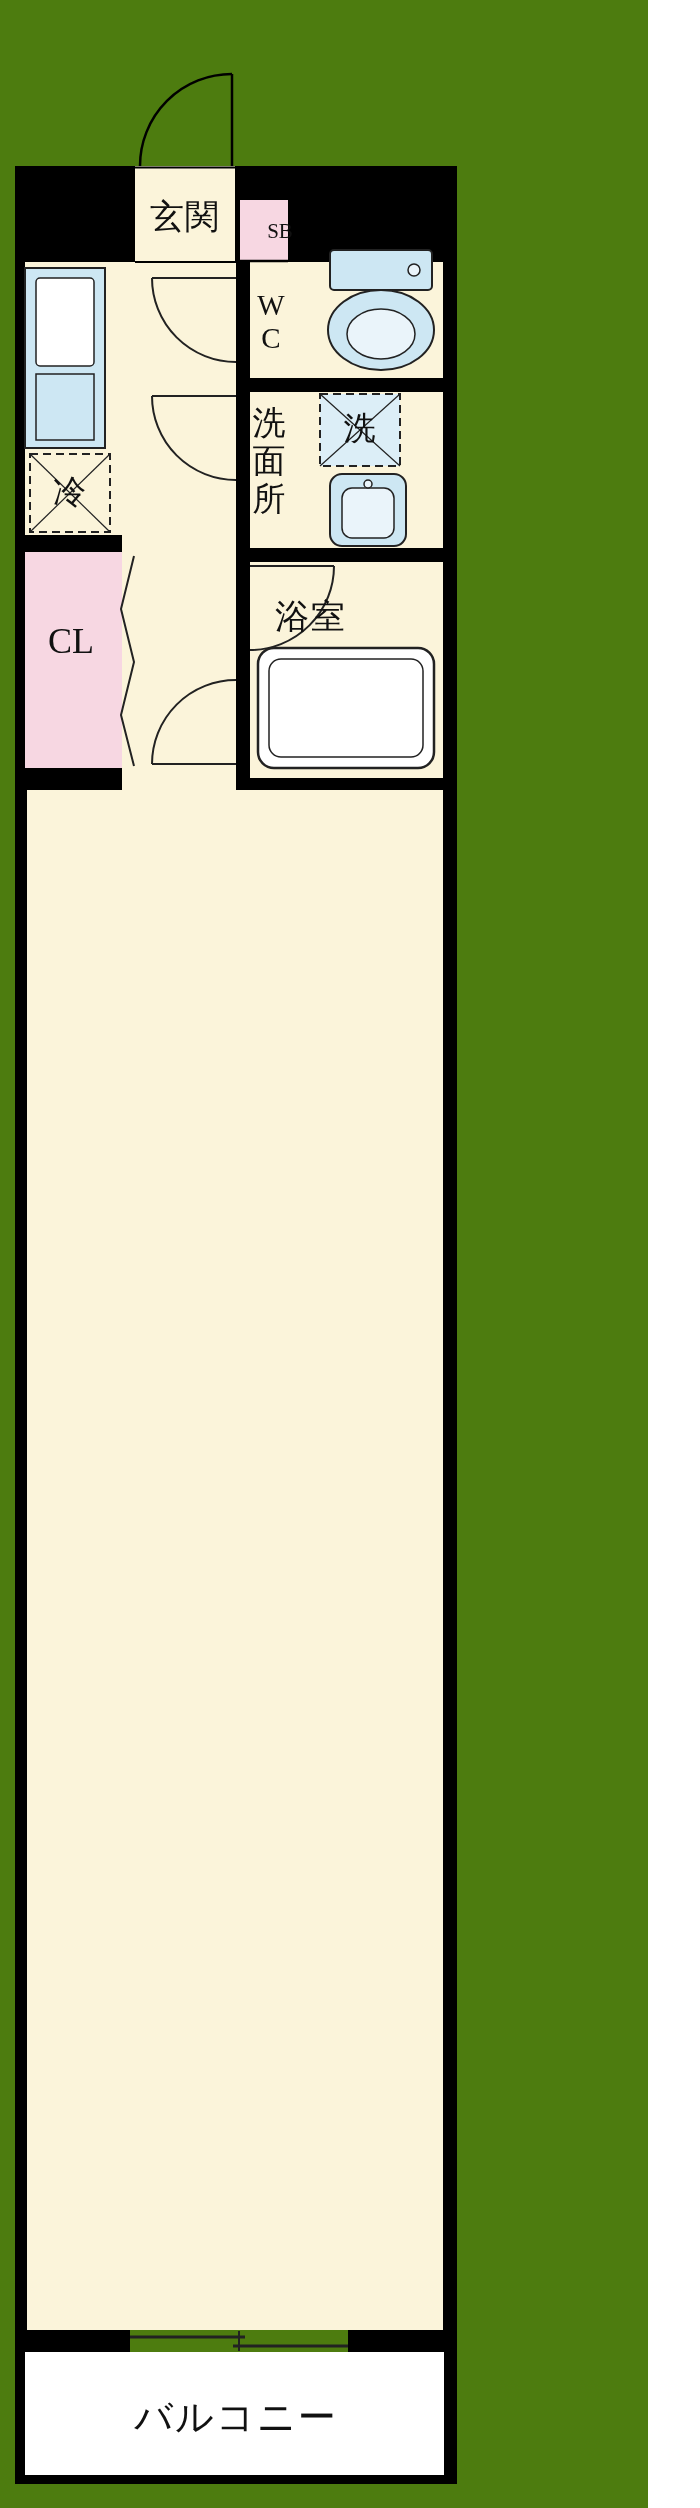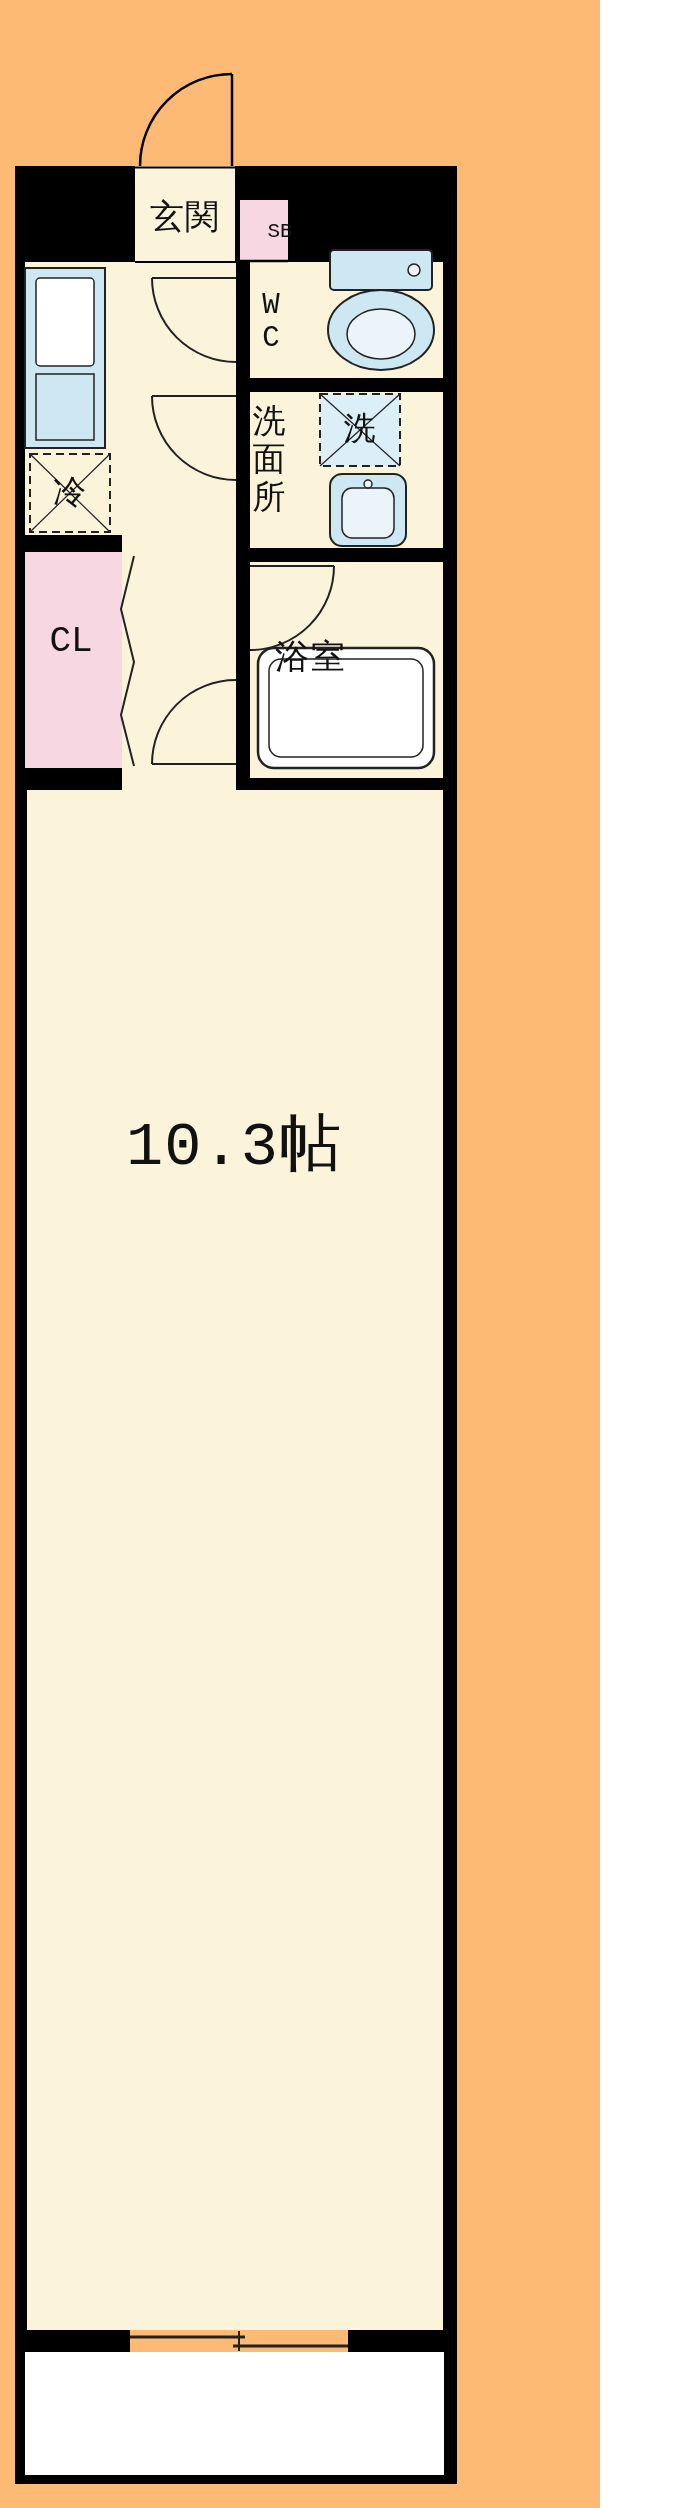--- a/index.html
+++ b/index.html
@@ -1,18 +1,18 @@
 <!DOCTYPE html>
 <html style="--wall-black: #000000; --floor-cream: #FBF4DA; --accent-pink: #F7D7E2; --fixture-blue: #CDE7F3; --fixture-blue-light: #DCEEF7; --fixture-inner: #EAF4FA;"><head>
 <meta charset="utf-8">
 <style>
   html,body{margin:0;padding:0;background:#fff;}
   .plan{
-    position:relative;width:600px;height:2508px;background:#fdba74;overflow:hidden;
-    font-family:Liberation Mono, monospace;color:#111;
+    position:relative;width:648px;height:2508px;background:#4d7c0f;overflow:hidden;
+    font-family:Liberation Serif, serif;color:#111;
   }
   .wall{position:absolute;background:var(--wall-black,#000);}
   .room{position:absolute;}
   .cream{background:var(--floor-cream,#FBF4DA);}
   .pink{background:var(--accent-pink,#F7D7E2);}
   .balcony{
     position:absolute;background:#ffffff;box-sizing:border-box;
     border-left:10px solid #000;border-right:13px solid #000;border-bottom:9px solid #000;
   }
   svg.overlay{position:absolute;left:0;top:0;z-index:5;pointer-events:none;}
@@ -140,22 +140,22 @@
     <span>W</span>
     <span>C</span>
   </div>
 
   <div class="lbl lbl-v" style="left:269px;top:462px;font-size:33px;">
     <span>洗</span>
     <span>面</span>
     <span>所</span>
   </div>
 
-  <div class="lbl" style="left:311px;top:617px;font-size:34px;letter-spacing:2px;margin-top:40px;">浴室</div>
+  <div class="lbl" style="left:311px;top:617px;font-size:34px;letter-spacing:2px;">浴室</div>
   <div class="lbl" style="left:71px;top:641px;font-size:36px;letter-spacing:0;">CL</div>
 
   <div class="lbl" style="left:70px;top:492px;font-size:33px;">冷</div>
   <div class="lbl" style="left:360px;top:429px;font-size:32px;">洗</div>
 
-  <div class="lbl big" style="left:234px;top:1143px;font-size:62px;letter-spacing:1px;">10.3帖</div>
 
+  <div class="lbl" style="left:236px;top:2417px;font-size:38px;letter-spacing:2px;">バルコニー</div>
 
 </div>
 
 </body></html>

